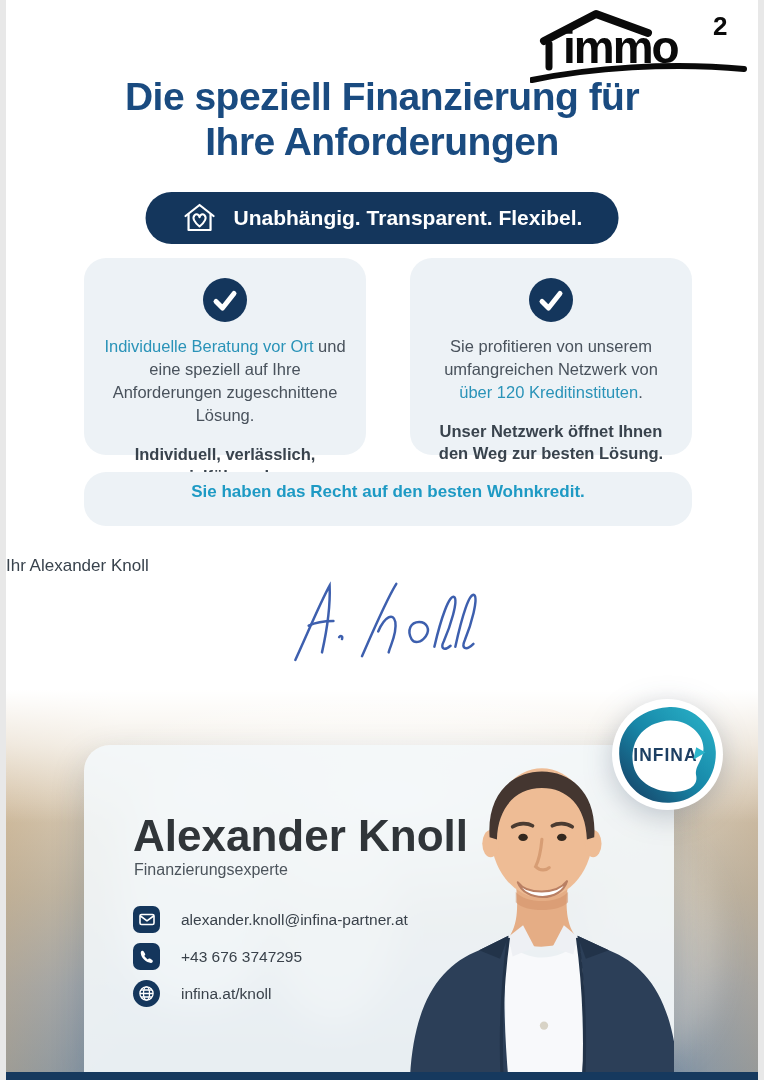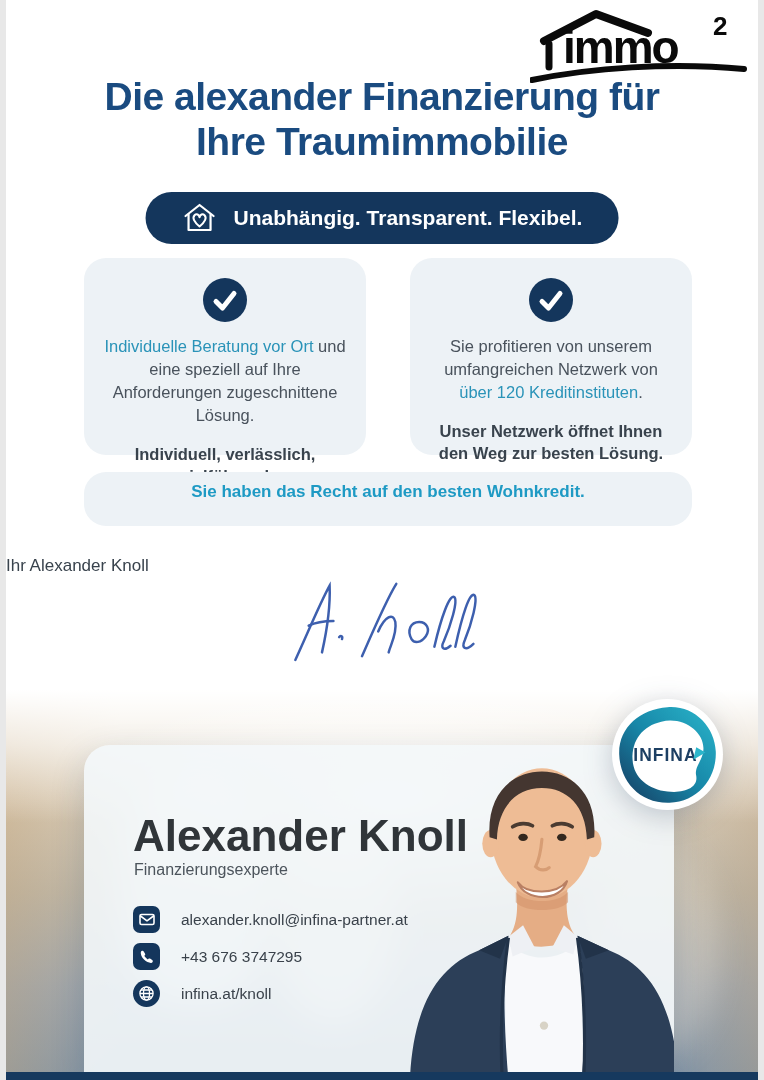--- a/index.html
+++ b/index.html
@@ -105,22 +105,22 @@
     <svg width="218" height="82" viewBox="0 0 218 82">
       <path d="M14,37 L66,10 L118,29" fill="none" stroke="#0a0a0a" stroke-width="8" stroke-linecap="round" stroke-linejoin="round"></path>
       <path d="M19,40 L19,63" fill="none" stroke="#0a0a0a" stroke-width="7" stroke-linecap="round"></path>
       <path d="M2,76 C60,64 140,58 214,65" fill="none" stroke="#0a0a0a" stroke-width="6" stroke-linecap="round"></path>
       <text x="33" y="59" font-size="46" font-weight="bold" fill="#0a0a0a" letter-spacing="-2">immo</text>
       <text x="183" y="31" font-size="26" font-weight="bold" fill="#0a0a0a">2</text>
     </svg>
   </div>
 
   <h1 class="page-title">
-    <span class="line">Die alexander Finanzierung für</span>
-    <span class="line">Ihre Traumimmobilie</span>
+    <span class="line">Die speziell Finanzierung für</span>
+    <span class="line">Ihre Anforderungen</span>
   </h1>
 
   <div class="usp-badge">
     <svg width="36" height="32" viewBox="0 0 36 32">
       <path d="M4,14 L18,3 L32,14" fill="none" stroke="#ffffff" stroke-width="2.2" stroke-linecap="round" stroke-linejoin="round"></path>
       <path d="M7,12.5 L7,28 L29,28 L29,12.5" fill="none" stroke="#ffffff" stroke-width="2.2" stroke-linecap="round" stroke-linejoin="round"></path>
       <path d="M18,24.5 C12.5,20 10.5,15.8 13,13.2 C15,11.2 17.5,12.7 18,15.2 C18.5,12.7 21,11.2 23,13.2 C25.5,15.8 23.5,20 18,24.5 Z" fill="none" stroke="#ffffff" stroke-width="2" stroke-linejoin="round"></path>
     </svg>
     <span>Unabhängig. Transparent. Flexibel.</span>
   </div>

